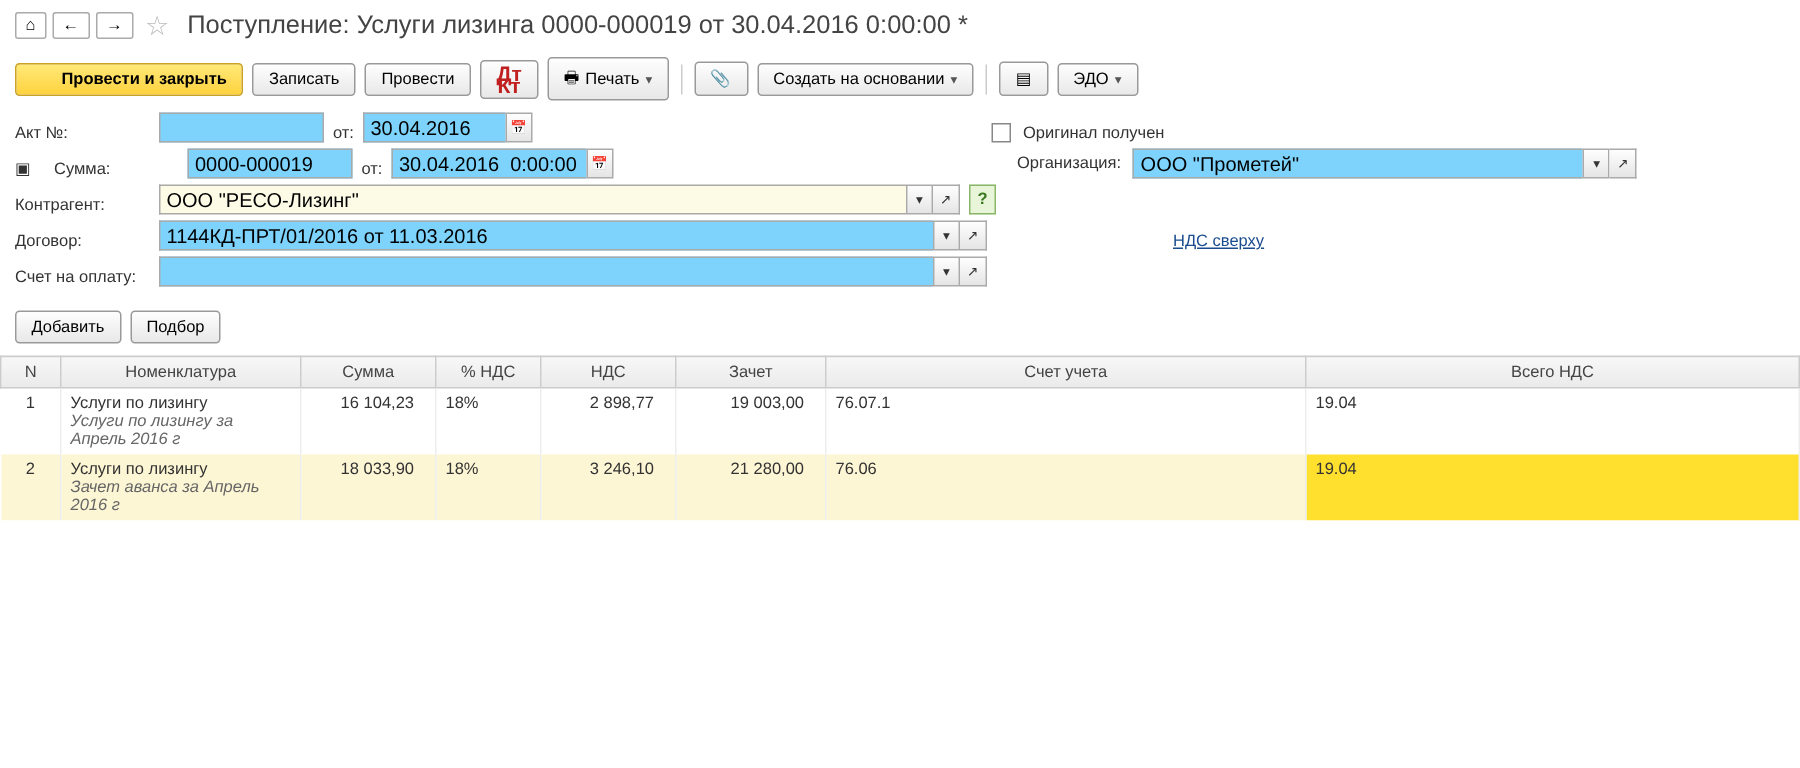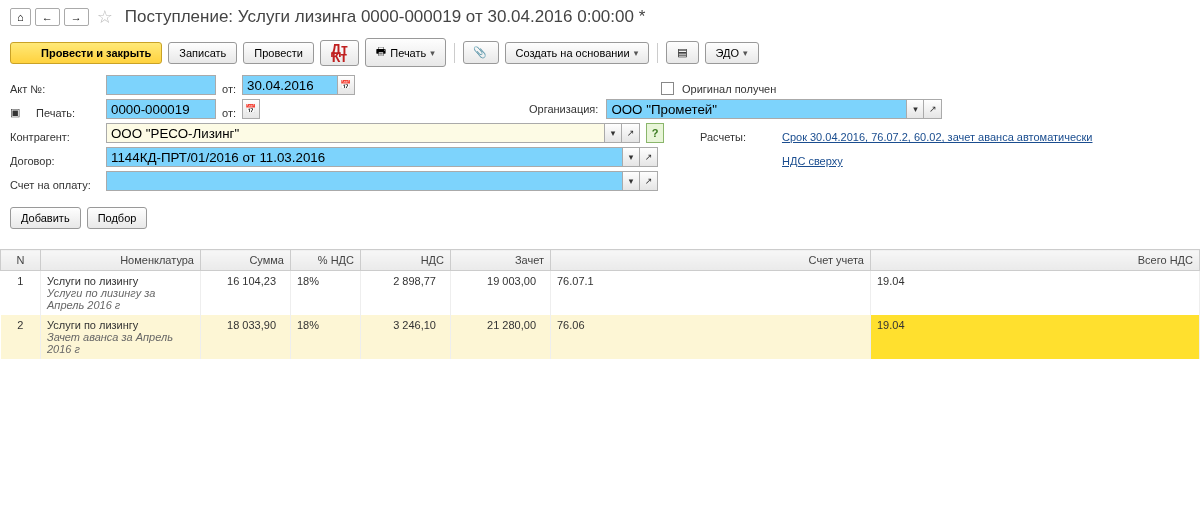--- a/index.html
+++ b/index.html
@@ -18,23 +18,23 @@
   .label { width: 90px; color: #333; }
   .input { border: 1px solid #aaa; padding: 2px 4px; height: 20px; background: #7dd3fc; }
   .input.hl { background: #fdfbe5; }
   .select-grp { display: flex; }
   .select-grp .input { border-right: none; }
   .mini-btn { border: 1px solid #aaa; background: linear-gradient(#fefefe,#e5e5e5); width: 18px; height: 20px; font-size: 9px; display: flex; align-items: center; justify-content: center; cursor: pointer; }
   .mini-btn + .mini-btn { border-left: none; }
   .right-side { margin-left: 30px; display: flex; align-items: center; gap: 8px; }
   .link { color: #1a4d8f; text-decoration: underline; cursor: pointer; }
   .checkbox { width: 13px; height: 13px; border: 1px solid #888; }
-  .table-btns { display: flex; gap: 6px; padding: 8px 10px 20px; align-items: flex-end; }
+  .table-btns { display: flex; gap: 6px; padding: 8px 10px 8px; align-items: flex-end; }
   table { width: 100%; border-collapse: collapse; font-size: 11px; }
-  th { background: linear-gradient(#f7f7f7,#eaeaea); border: 1px solid #ccc; padding: 4px 6px; text-align: right; font-weight: normal; color: #444; }
+  th { background: linear-gradient(#f7f7f7,#eaeaea); border: 1px solid #ccc; padding: 4px 6px; text-align: center; font-weight: normal; color: #444; }
   td { border-right: 1px solid #eee; padding: 4px 6px; vertical-align: top; }
   tr.r1 td { background: #fff; }
   tr.r2 td { background: #fdf6d5; }
   tr.r2 td.sel { background: #ffe02e; }
   .sub { font-style: italic; color: #666; }
   .num { text-align: right; padding-right: 14px; }
   .cen { text-align: center; }
   .q-btn { border: 1px solid #8ab66b; background: #e8f5d8; color: #3a7a1f; width: 18px; height: 20px; display: flex; align-items: center; justify-content: center; font-weight: bold; cursor: pointer; }
   .dk-icon { font-size: 14px; line-height: 8px; color: #c02020; font-weight: bold; }
 </style>
@@ -89,48 +89,45 @@
       <span class="mini-btn">📅</span>
     </div>
     <div class="right-side" style="margin-left:300px">
       <span class="checkbox"></span>
       <span>Оригинал получен</span>
     </div>
   </div>
 
   <div class="row">
     <span style="width:20px">▣</span>
-    <span style="width:64px">Печать:</span>
-    <input class="input" style="width: 110px;" value="0000-000019">
+    <span style="width:64px">Сумма:</span>
+    <input class="input" style="width: 110px; margin-left: 19px;" value="0000-000019">
     <span>от:</span>
     <div class="select-grp">
+      <input class="input" style="width: 130px;" value="30.04.2016  0:00:00">
       <span class="mini-btn">📅</span>
     </div>
     <div class="right-side" style="margin-left:263px">
       <span>Организация:</span>
       <div class="select-grp">
         <input class="input" style="width: 300px;" value="ООО &quot;Прометей&quot;">
         <span class="mini-btn">▾</span>
         <span class="mini-btn">↗</span>
       </div>
     </div>
   </div>
 
   <div class="row">
     <span class="label">Контрагент:</span>
     <div class="select-grp" style="flex:0 0 auto">
       <input class="input hl" style="width: 498px;" value="ООО &quot;РЕСО-Лизинг&quot;">
       <span class="mini-btn">▾</span>
       <span class="mini-btn">↗</span>
     </div>
     <span class="q-btn">?</span>
-    <div class="right-side">
-      <span>Расчеты:</span>
-      <span class="link" style="margin-left:28px">Срок 30.04.2016, 76.07.2, 60.02, зачет аванса автоматически</span>
-    </div>
   </div>
 
   <div class="row">
     <span class="label">Договор:</span>
     <div class="select-grp">
       <input class="input" style="width: 516px;" value="1144КД-ПРТ/01/2016 от 11.03.2016">
       <span class="mini-btn">▾</span>
       <span class="mini-btn">↗</span>
     </div>
     <div class="right-side" style="margin-left:118px">

